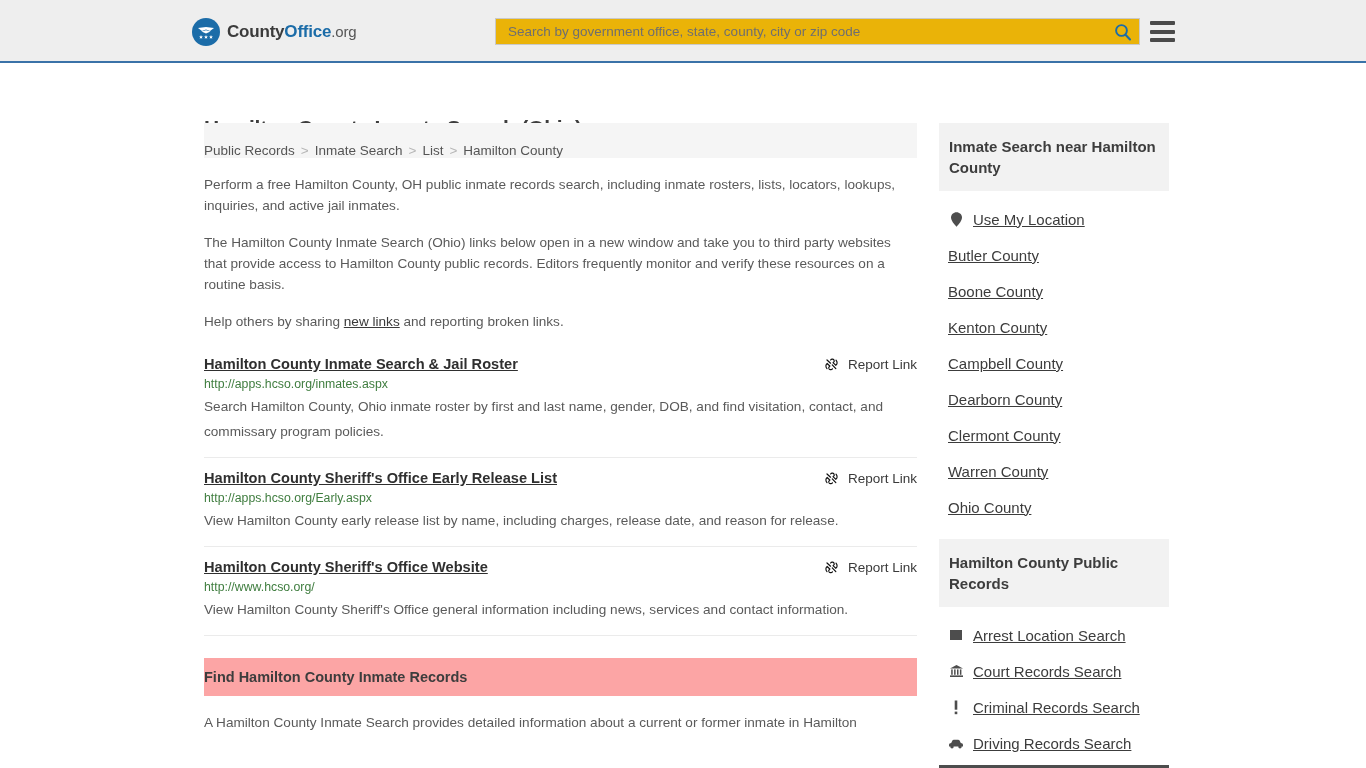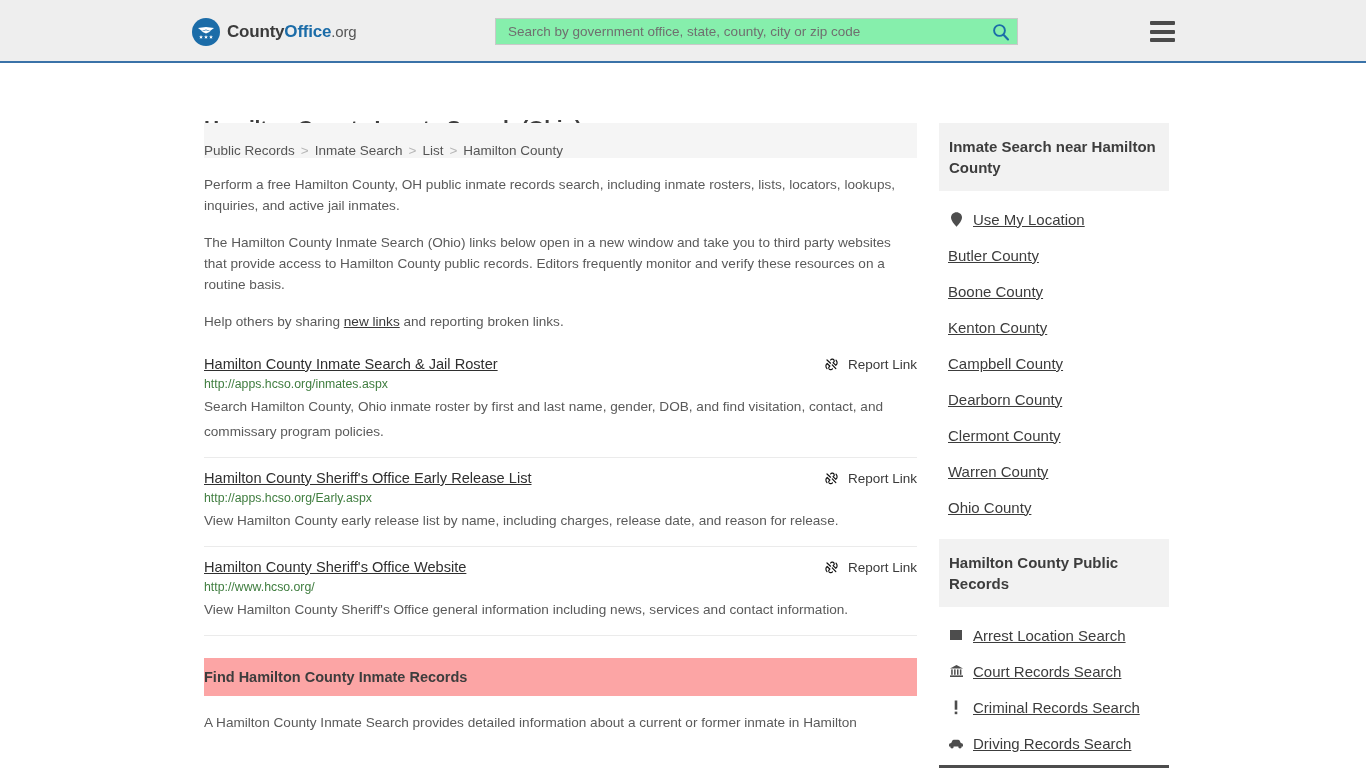--- a/index.html
+++ b/index.html
@@ -43,23 +43,23 @@
     white-space: nowrap;
   }
   .logo-text .b { color: #1b6ca8; font-weight: bold; }
   .logo-text .n { font-weight: bold; color: #3b3b3b; }
   .logo-text .tld { color: #555555; font-size: 15px; }
 
   .searchbar {
     position: absolute;
     left: 495px;
     top: 18px;
-    width: 523px;
+    width: 645px;
     height: 27px;
-    background: #86efac;
+    background: #eab308;
     border: 1px solid #c9c9c9;
     display: flex;
     align-items: center;
     padding: 0 6px 0 10px;
   }
   .searchbar input {
     flex: 1;
     border: none;
     outline: none;
     font-family: "Liberation Sans", sans-serif;
@@ -141,21 +141,21 @@
     position: relative;
   }
   .link-entry.last { border-bottom: 1px solid #ebebeb; }
   .entry-top {
     display: flex;
     align-items: flex-start;
     justify-content: space-between;
   }
   .entry-title {
     font-size: 14.6px;
-    font-weight: normal;
+    font-weight: bold;
     color: #2f2f2f;
     text-decoration: underline;
     cursor: pointer;
     text-align: center;
   }
   .report-link {
     display: flex;
     align-items: center;
     gap: 9px;
     white-space: nowrap;

